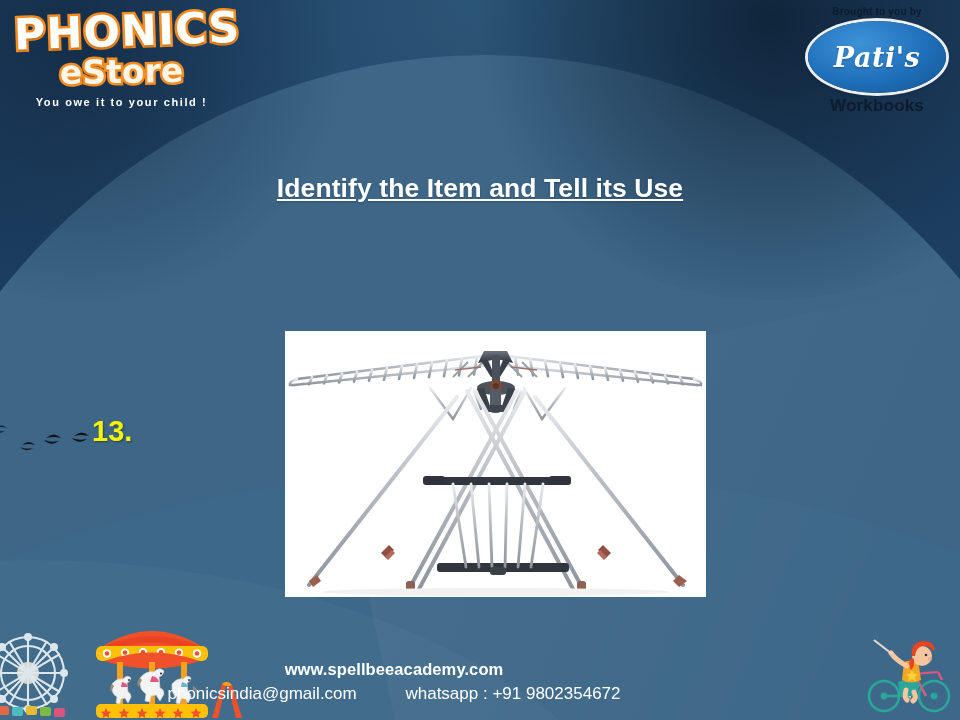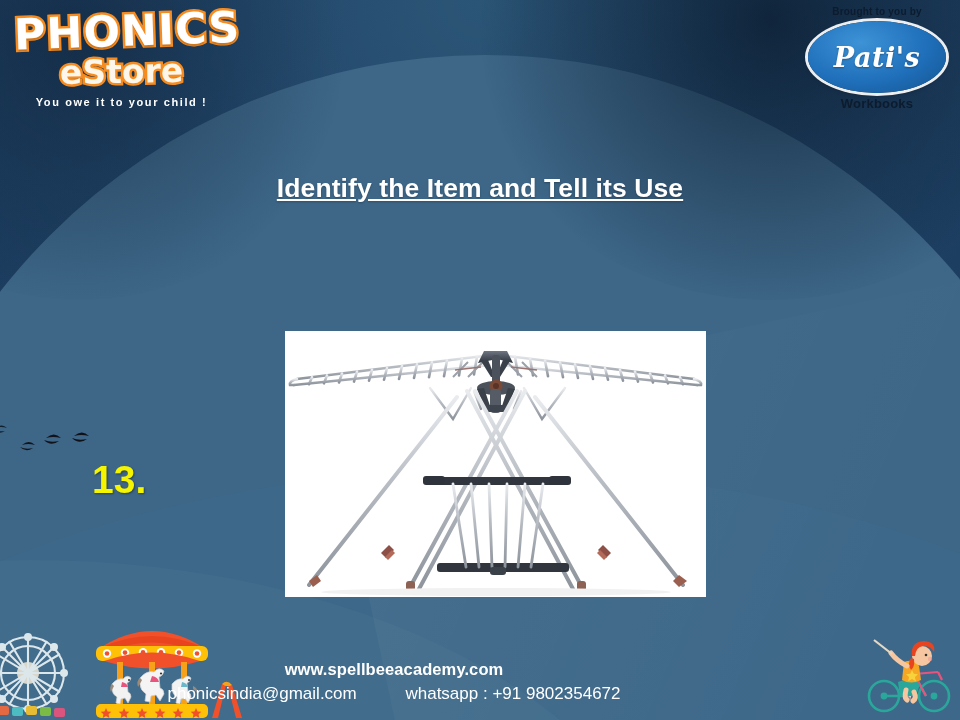--- a/index.html
+++ b/index.html
@@ -129,21 +129,21 @@
     font-family:"DejaVu Serif", serif;
     font-style:italic;
     font-weight:bold;
     font-size:27px;
     color:#ffffff;
     letter-spacing:.5px;
     text-shadow:0 1px 2px rgba(0,0,0,.3);
   }
   .patis-workbooks {
     margin-top:3px;
-    font-size:13px;
+    font-size:17px;
     font-weight:bold;
     color:#0c1c2e;
     letter-spacing:.2px;
   }
 
   
   #slide-title {
     position:absolute; left:0; top:173px; width:960px;
     text-align:center;
     font-size:26.5px;
@@ -151,26 +151,25 @@
     color:#ffffff;
     letter-spacing:.1px;
     z-index:20;
     text-shadow:0 1px 2px rgba(0,0,0,.25);
     text-decoration:underline;
   }
 
   
   #question-number {
     position:absolute; left:92px; top:415px;
-    font-size:39px;
+    font-size:29px;
     font-weight:bold;
     color:#f5f500;
     z-index:25;
     text-shadow:1px 1px 2px rgba(0,0,0,.35);
-    margin-top:43px;
   }
 
   
   #birds { position:absolute; left:-6px; top:418px; width:110px; height:42px; z-index:22; }
 
   
   #product-image {
     position:absolute;
     left:285px; top:331px;
     width:421px; height:266px;

